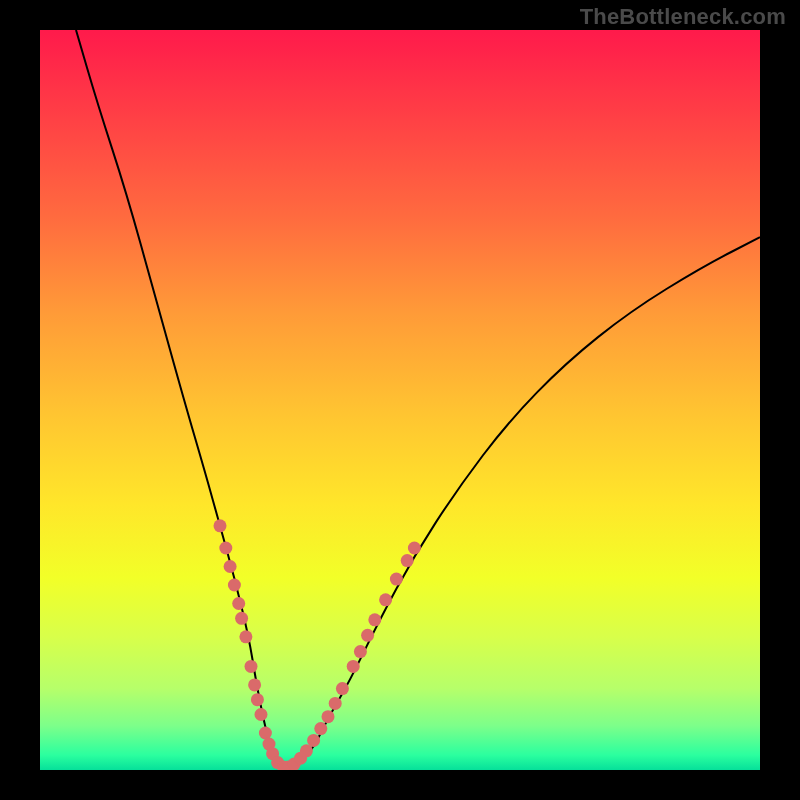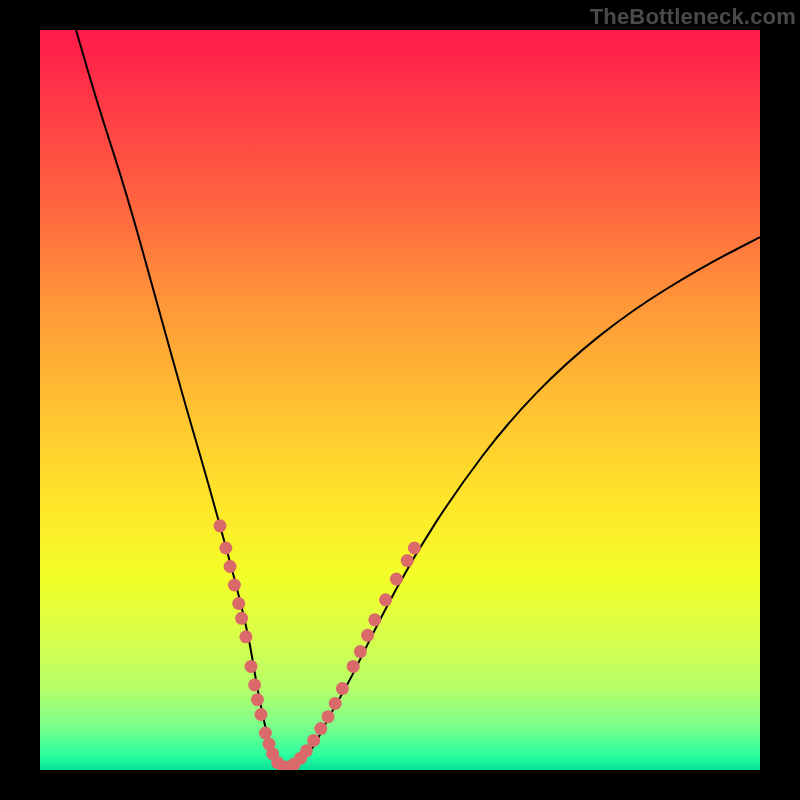--- a/index.html
+++ b/index.html
@@ -13,21 +13,21 @@
   }
   .frame {
     position: relative;
     width: 800px;
     height: 800px;
     background: #000;
   }
   .watermark {
     position: absolute;
     top: 4px;
-    right: 4px;
+    right: 14px;
     color: #4a4a4a;
     font-size: 22px;
     font-weight: 600;
     letter-spacing: 0.2px;
     z-index: 5;
     user-select: none;
   }
   .plot-area {
     position: absolute;
     left: 40px;

